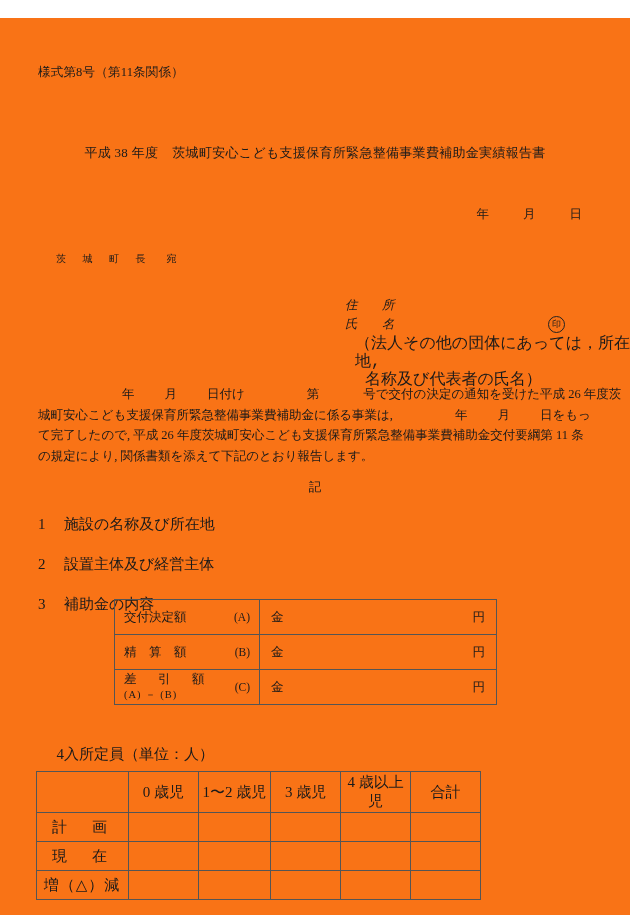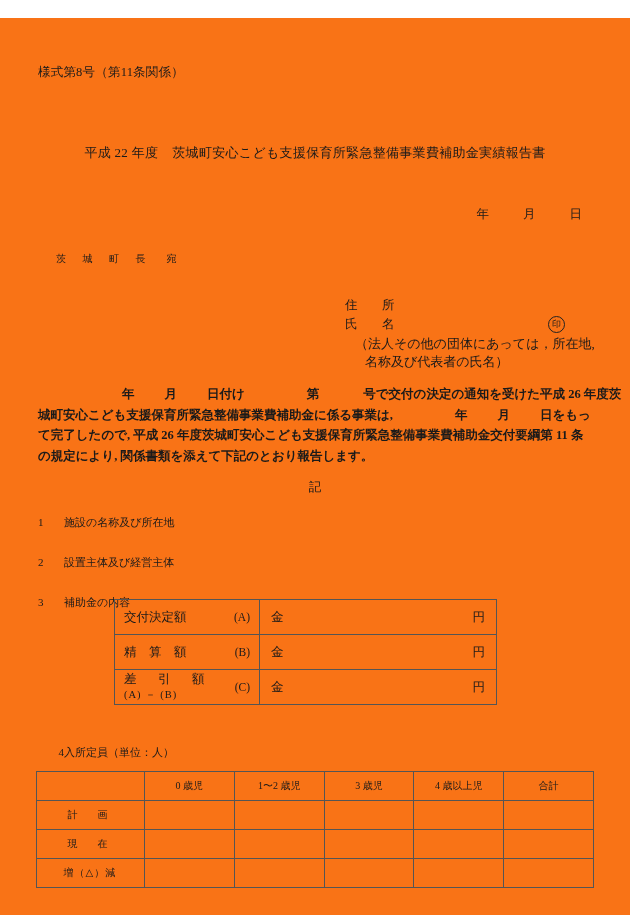--- a/index.html
+++ b/index.html
@@ -75,70 +75,71 @@
     left: 345px;
     top: 278px;
     font-size: 12.5px;
     line-height: 19px;
   }
   .applicant .row {
     position: relative;
     width: 226px;
     height: 19px;
   }
-  .applicant .label { letter-spacing: 6px; }
+  .applicant .label { letter-spacing: 6px; font-style: italic; }
   .seal {
     position: absolute;
     right: 6px;
     top: 1px;
     width: 15px;
     height: 15px;
     border: 1px solid #222;
     border-radius: 50%;
     font-size: 9px;
     line-height: 14px;
     text-align: center;
     letter-spacing: 0;
   }
   .applicant .note {
     margin-top: 1px;
-    font-size: 13px;
+    font-size: 16px;
     line-height: 18px;
+    font-family: Liberation Mono, monospace;
   }
   .applicant .note .l1 { display: block; padding-left: 10px; }
   .applicant .note .l2 { display: block; padding-left: 20px; }
 
   
   .body-para {
     left: 38px;
     top: 366px;
     width: 554px;
     font-size: 12.5px;
     line-height: 20.5px;
     text-align: justify;
   }
-  .body-para .ln { display: block; white-space: nowrap; font-weight: bold; }
+  .body-para .ln { display: block; white-space: nowrap; }
   .body-para .ind { display: inline-block; width: 84px; }
   .body-para .slot-s { display: inline-block; width: 30px; }
   .body-para .slot-m { display: inline-block; width: 44px; }
   .body-para .slot-l { display: inline-block; width: 62px; }
 
   
   .ki {
     left: 0;
     top: 461px;
     width: 630px;
     text-align: center;
     font-size: 12.5px;
   }
 
   
   .item {
     left: 38px;
-    font-size: 11px;
+    font-size: 15px;
   }
   .item .num { display: inline-block; width: 26px; }
   .item-1 { top: 497px; }
   .item-2 { top: 537px; }
   .item-3 { top: 577px; }
   .item-4 { top: 727px; text-align: right; }
 
   
   .subsidy-table {
     left: 114px;
@@ -177,22 +178,22 @@
     align-items: center;
     justify-content: space-between;
     width: 100%;
   }
 
   
   .capacity-table {
     left: 36px;
     top: 753px;
     border-collapse: collapse;
-    font-size: 10px;
-    width: 558px;
+    font-size: 15px;
+    width: 445px;
   }
   .capacity-table th,
   .capacity-table td {
     border: 1px solid #555;
     height: 26px;
     text-align: center;
     vertical-align: middle;
     font-weight: normal;
   }
   .capacity-table .corner { width: 108px; }
@@ -201,21 +202,21 @@
   .capacity-table .row-lbl.tight { letter-spacing: 1px; }
 </style>
 </head>
 <body>
 
 <div class="page">
 
   <div class="abs form-number">様式第8号（第11条関係）</div>
 
   <div class="abs doc-title">
-    <span>平成 22 年度</span><span class="era-gap"></span><span>茨城町安心こども支援保育所緊急整備事業費補助金実績報告書</span>
+    <span>平成 38 年度</span><span class="era-gap"></span><span>茨城町安心こども支援保育所緊急整備事業費補助金実績報告書</span>
   </div>
 
   <div class="abs date-line">
     <span class="unit">年</span><span class="slot"></span><span class="unit">月</span><span class="slot"></span><span class="unit">日</span>
   </div>
 
   <div class="abs addressee nowrap">
     <span>茨 城 町 長</span><span class="to">宛</span>
   </div>
 

